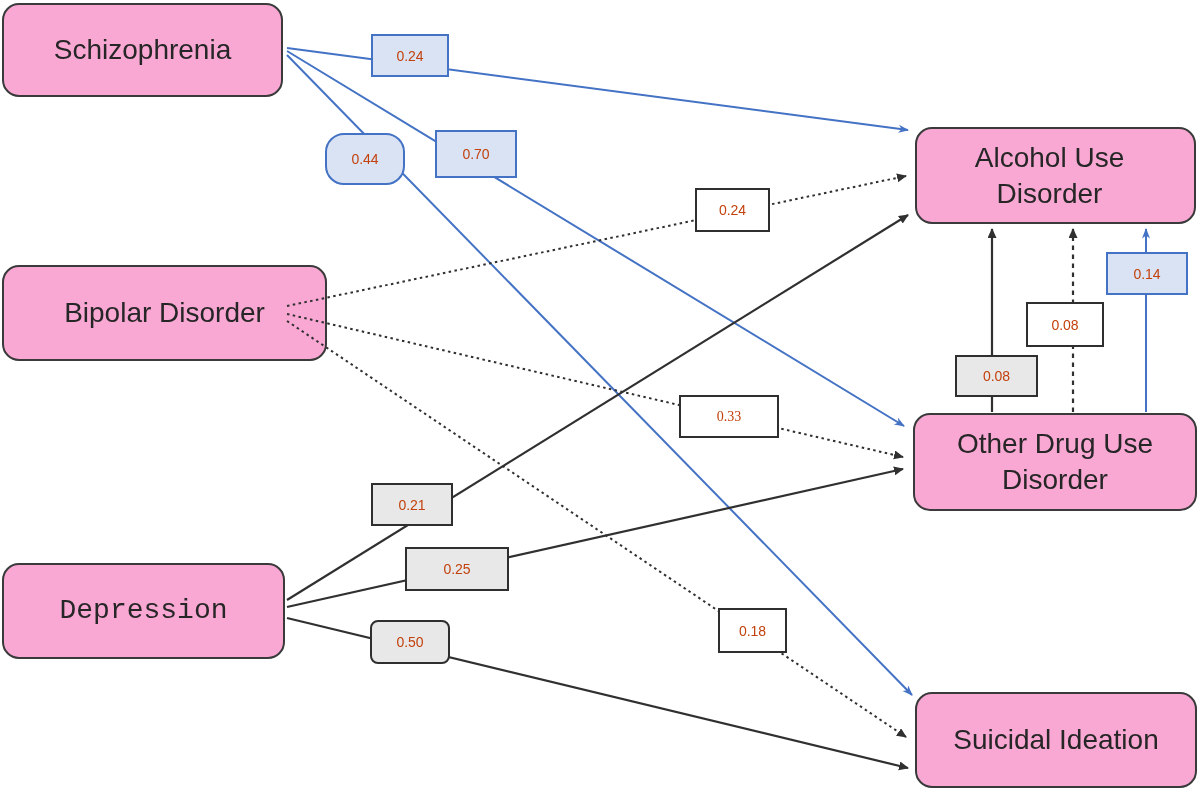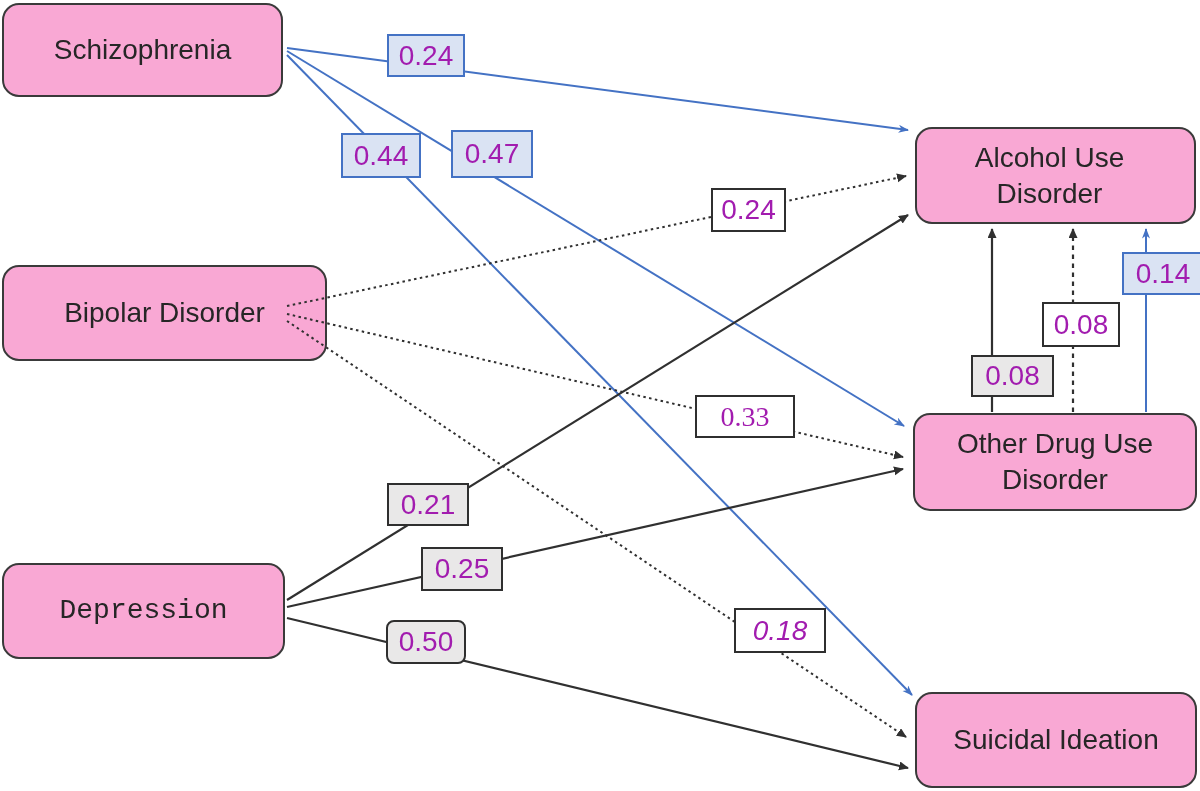--- a/index.html
+++ b/index.html
@@ -32,24 +32,23 @@
     color: #262626;
     padding: 0 28px;
     box-sizing: border-box;
   }
   .coef {
     position: absolute;
     z-index: 3;
     display: flex;
     align-items: center;
     justify-content: center;
-    font-size: 28px;
-    color: #a21caf;
+    font-size: 14px;
+    color: #c2410c;
     box-sizing: border-box;
-    margin-left: 16px;
   }
   .coef-blue  { background: #dae3f3; border: 2px solid #4472c4; }
   .coef-white { background: #ffffff; border: 2.2px solid #2f2f2f; }
   .coef-gray  { background: #e9e8e8; border: 2.2px solid #2f2f2f; }
 
   .edge-solid-black  { stroke-width: 2.2; fill: none; }
   .edge-dotted-black { stroke-width: 2;   fill: none; stroke-dasharray: 2.5 3.4; }
   .edge-dashed-black { stroke-width: 2.2; fill: none; stroke-dasharray: 4.5 4.5; }
   .edge-solid-blue   { stroke-width: 2;   fill: none; }
 </style>
@@ -92,33 +91,33 @@
     <line x1="287" y1="607" x2="903" y2="469" class="edge-solid-black" marker-end="url(#arrow-black)" stroke="#303030"></line>
     <line x1="287" y1="618" x2="908" y2="768" class="edge-solid-black" marker-end="url(#arrow-black)" stroke="#303030"></line>
 
     <line x1="992" y1="412" x2="992" y2="229" class="edge-solid-black" marker-end="url(#arrow-black)" stroke="#303030"></line>
     <line x1="1073" y1="412" x2="1073" y2="229" class="edge-dashed-black" marker-end="url(#arrow-black)" stroke="#303030"></line>
     <line x1="1146" y1="412" x2="1146" y2="229" class="edge-solid-blue" marker-end="url(#arrow-blue)" stroke="#4472c4"></line>
   </svg>
 
   <div class="coef coef-blue" style="left:371px;  top:34px;  width:78px; height:43px;">0.24</div>
 
-  <div class="coef coef-blue" style="left:435px;  top:130px; width:82px; height:48px;">0.47</div>
+  <div class="coef coef-blue" style="left:435px;  top:130px; width:82px; height:48px;">0.70</div>
 
-  <div class="coef coef-blue" style="left:325px;  top:133px; width:80px; height:45px;">0.44</div>
+  <div class="coef coef-blue" style="left:325px;  top:133px; width:80px; height:52px;border-radius:19px;">0.44</div>
 
   <div class="coef coef-white" style="left:695px;  top:188px; width:75px; height:44px;">0.24</div>
 
   <div class="coef coef-white" style="left:679px;  top:395px; width:100px; height:43px;font-family:Liberation Serif, serif;">0.33</div>
 
-  <div class="coef coef-white" style="left:718px;  top:608px; width:92px; height:45px;font-style:italic;">0.18</div>
+  <div class="coef coef-white" style="left:718px;  top:608px; width:69px; height:45px;">0.18</div>
 
   <div class="coef coef-gray" style="left:371px;  top:483px; width:82px; height:43px;">0.21</div>
 
-  <div class="coef coef-gray" style="left:405px;  top:547px; width:82px; height:44px;">0.25</div>
+  <div class="coef coef-gray" style="left:405px;  top:547px; width:104px; height:44px;">0.25</div>
 
   <div class="coef coef-gray" style="left:370px;  top:620px; width:80px; height:44px;border-radius:8px;">0.50</div>
 
   <div class="coef coef-gray" style="left:955px;  top:355px; width:83px; height:42px;">0.08</div>
 
   <div class="coef coef-white" style="left:1026px; top:302px; width:78px; height:45px;">0.08</div>
 
   <div class="coef coef-blue" style="left:1106px; top:252px; width:82px; height:43px;">0.14</div>
 
 </div>

